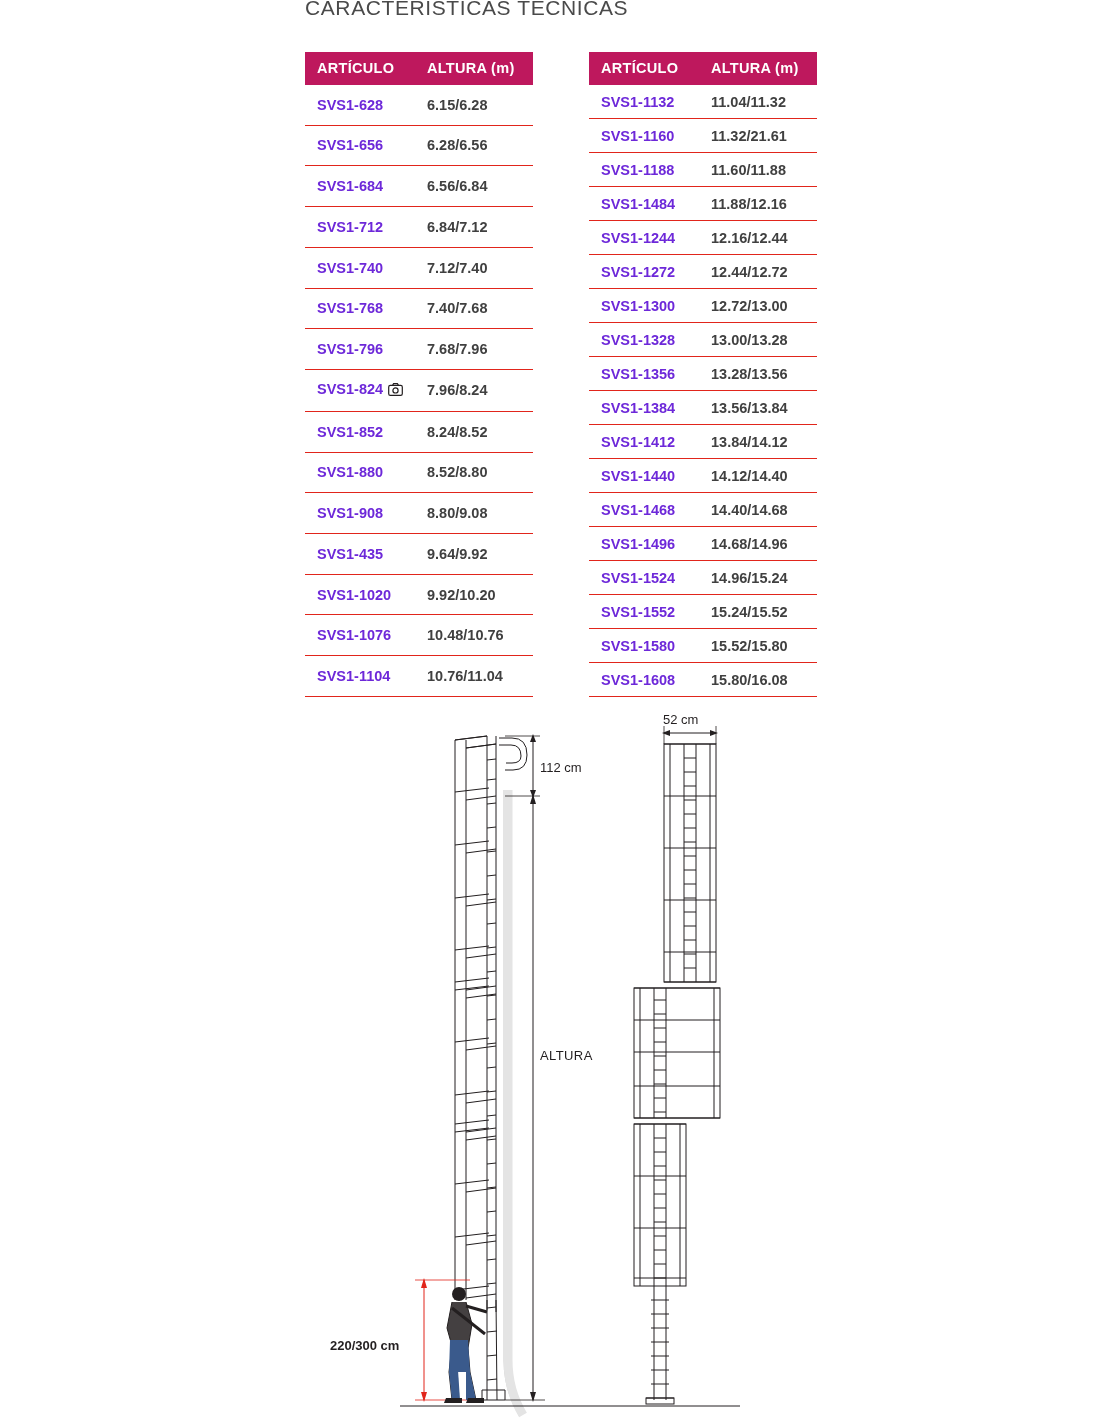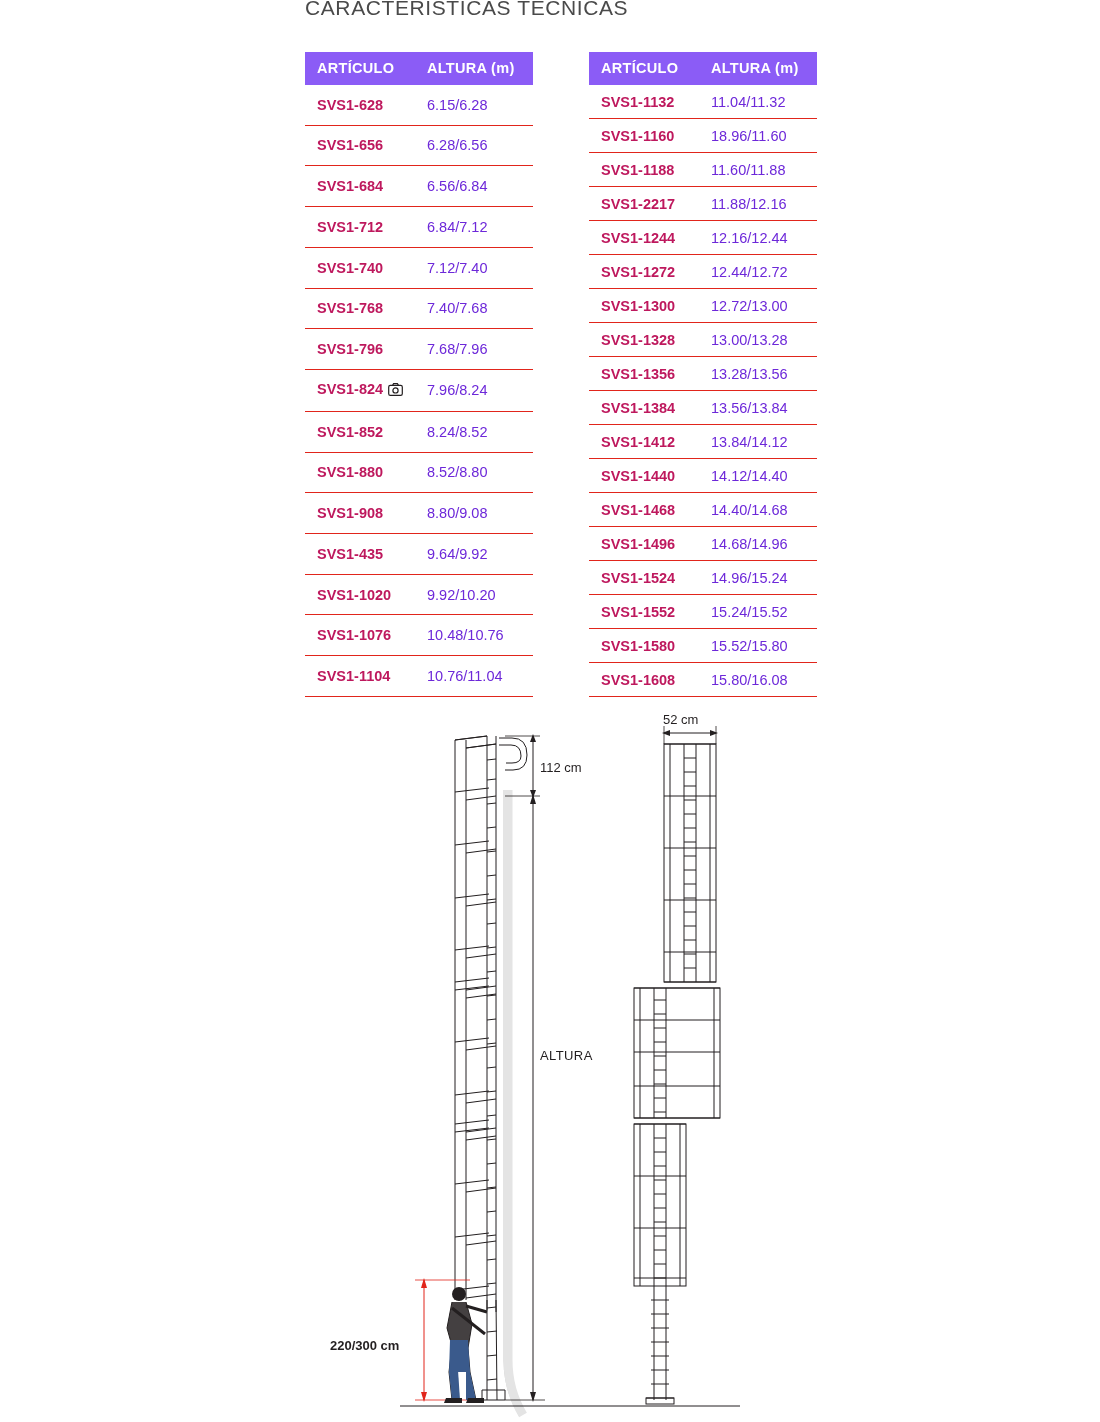--- a/index.html
+++ b/index.html
@@ -26,46 +26,46 @@
     left:305px; top:52px;
     display:flex;
     gap:56px;
   }
   table.spec{
     border-collapse:collapse;
     width:228px;
     table-layout:fixed;
   }
   table.spec thead th{
-    background:#8b5cf6;
+    background:#be185d;
     color:#ffffff;
     font-size:14.5px;
     font-weight:700;
     letter-spacing:.3px;
     padding:8px 0 9px 0;
     text-align:left;
   }
   table.spec thead th.c1{padding-left:12px;width:104px;}
   table.spec thead th.c2{padding-left:6px;}
   table.spec tbody td{
     border-bottom:1.6px solid #e1251b;
     font-size:14.5px;
     padding:8px 0 8px 0;
     height:17px;
     vertical-align:middle;
   }
   table.spec tbody td.art{
-    color:#be185d;
+    color:#6d28d9;
     font-weight:700;
     padding-left:12px;
     white-space:nowrap;
   }
   table.spec tbody td.val{
-    color:#6d28d9;
-    font-weight:400;
+    color:#404040;
+    font-weight:700;
     padding-left:6px;
     margin-top:47px;
   }
   .cam{
     display:inline-block;
     vertical-align:-2px;
     margin-left:5px;
   }
   
   .drawing{
@@ -174,28 +174,28 @@
         <th class="c2">ALTURA (m)</th>
       </tr>
     </thead>
     <tbody id="tbody-right">
         <tr>
           <td class="art"><span>SVS1-1132</span></td>
           <td class="val">11.04/11.32</td>
         </tr>
         <tr>
           <td class="art"><span>SVS1-1160</span></td>
-          <td class="val">18.96/11.60</td>
+          <td class="val">11.32/21.61</td>
         </tr>
         <tr>
           <td class="art"><span>SVS1-1188</span></td>
           <td class="val">11.60/11.88</td>
         </tr>
         <tr>
-          <td class="art"><span>SVS1-2217</span></td>
+          <td class="art"><span>SVS1-1484</span></td>
           <td class="val">11.88/12.16</td>
         </tr>
         <tr>
           <td class="art"><span>SVS1-1244</span></td>
           <td class="val">12.16/12.44</td>
         </tr>
         <tr>
           <td class="art"><span>SVS1-1272</span></td>
           <td class="val">12.44/12.72</td>
         </tr>

